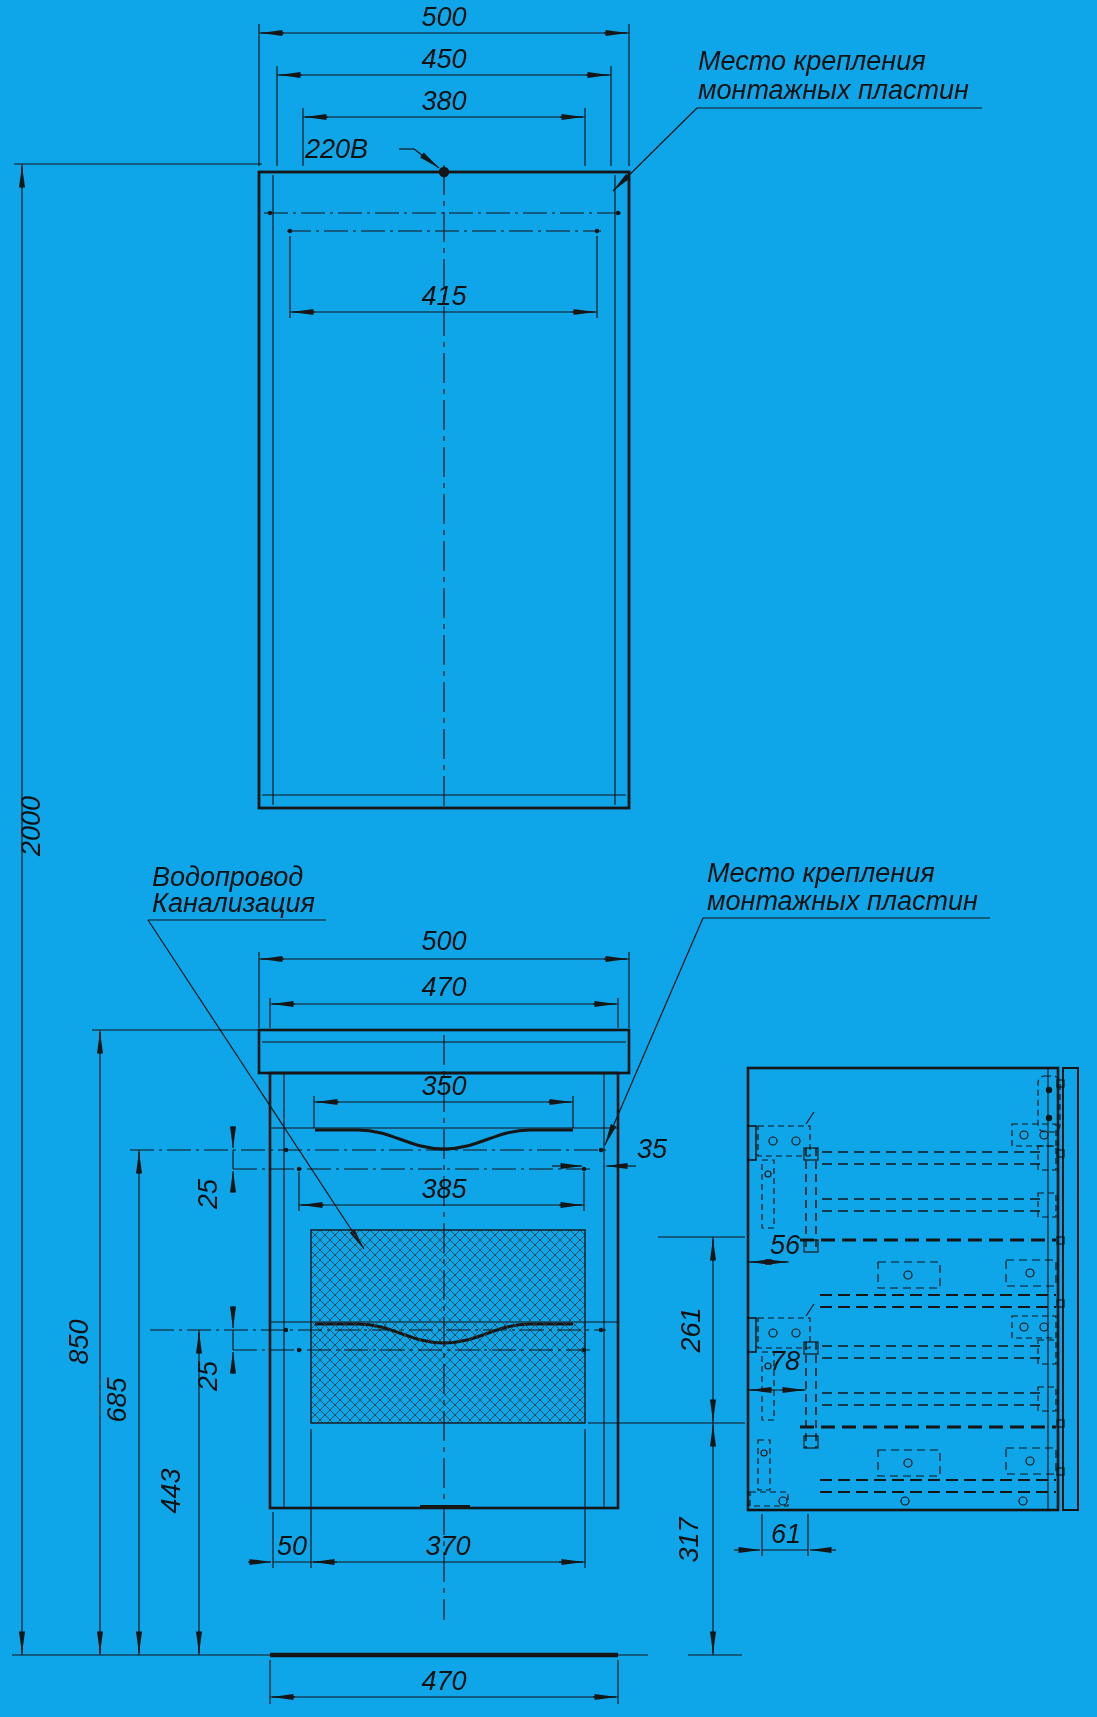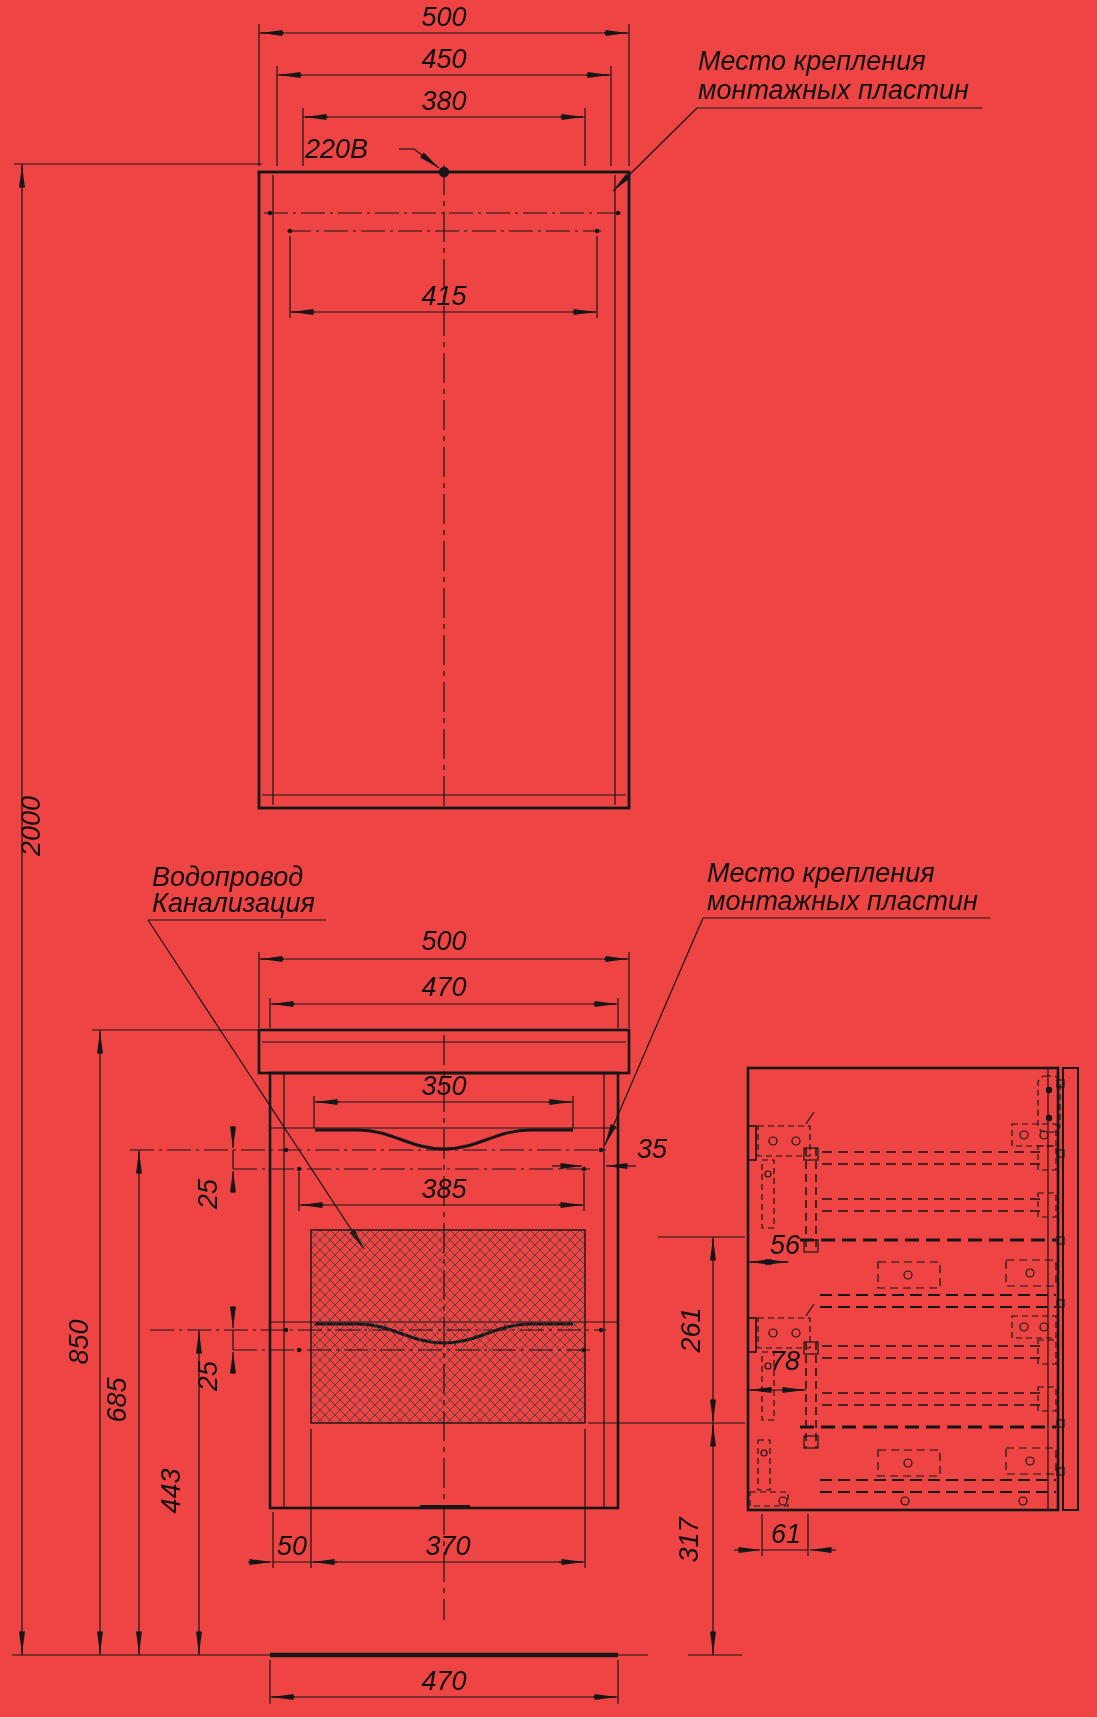--- a/index.html
+++ b/index.html
@@ -1,16 +1,16 @@
 <!DOCTYPE html>
 <html><head>
 <meta charset="utf-8">
 <style>
   html,body{margin:0;padding:0;background:#fff}
-  .stage{width:1097px;height:1717px;position:relative;background:#ef4444;overflow:hidden}
+  .stage{width:1097px;height:1717px;position:relative;background:#0ea5e9;overflow:hidden}
   svg{display:block}
   .dim{font:italic 27px "Liberation Sans", sans-serif;fill:#111}
   .lbl{font:italic 27px "Liberation Sans", sans-serif;fill:#111}
 </style>
 </head>
 <body>
 
 <div class="stage">
 <svg width="1097" height="1717" viewBox="0 0 1097 1717" xmlns="http://www.w3.org/2000/svg">
   <defs>

